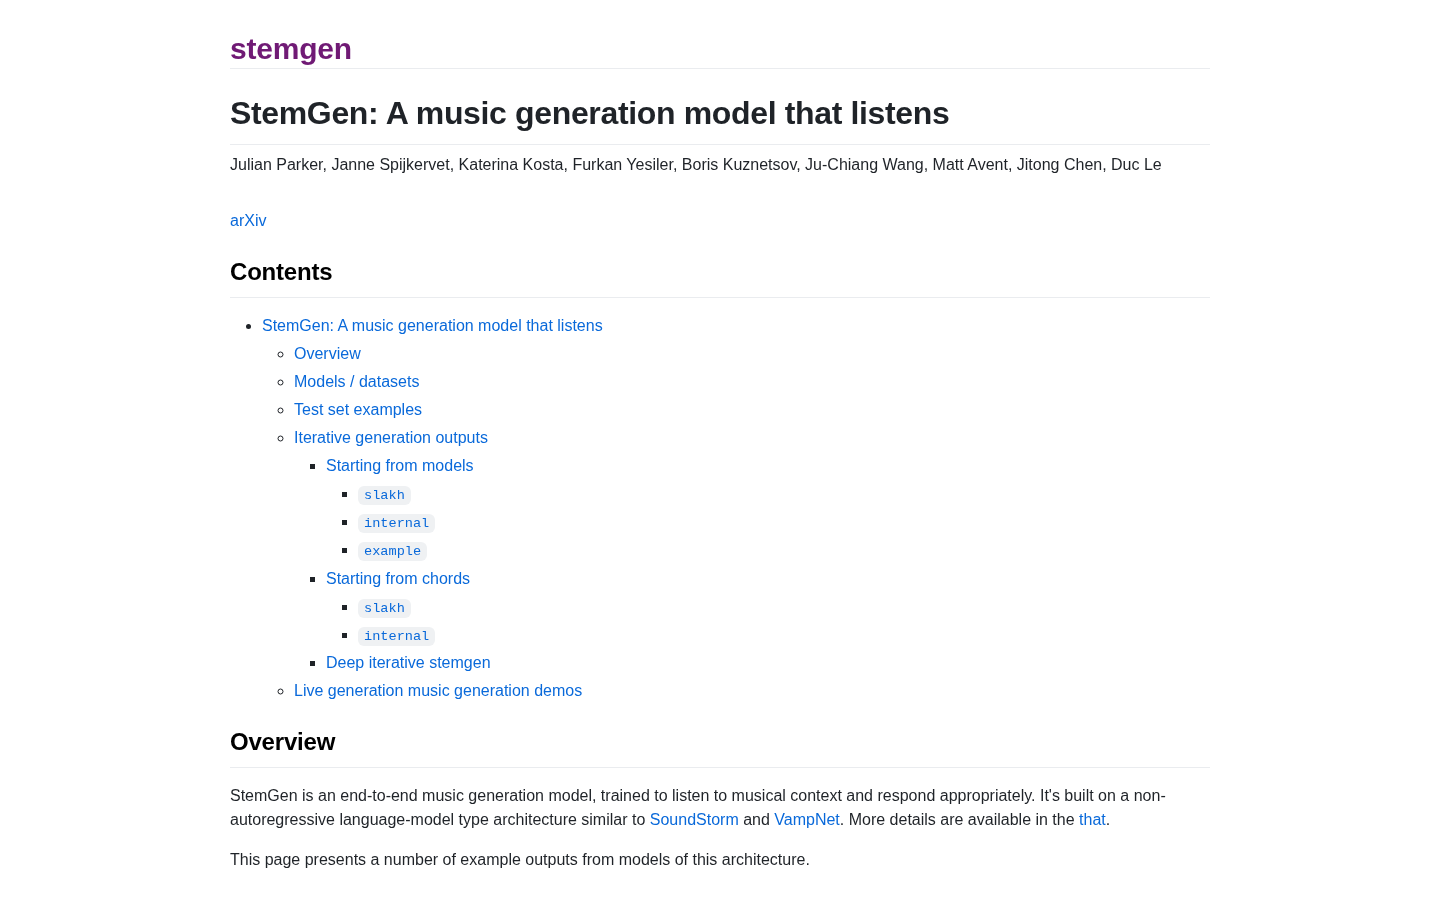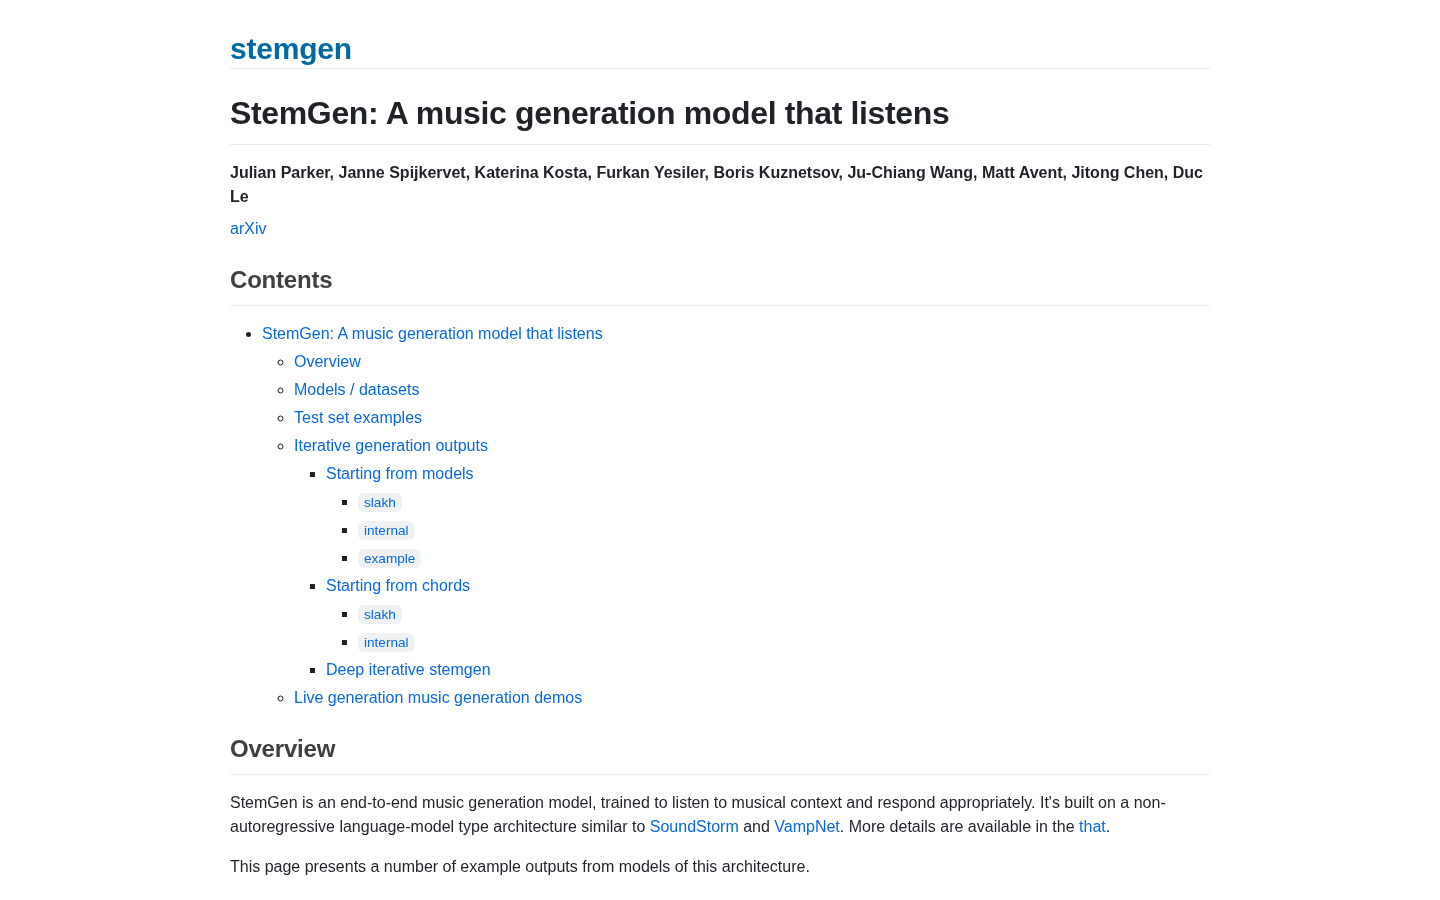--- a/index.html
+++ b/index.html
@@ -23,21 +23,21 @@
   }
   a {
     color: #0969da;
     text-decoration: none;
   }
 
   .site-title {
     font-size: 30px;
     font-weight: 700;
     line-height: 1.25;
-    color: #0369a1;
+    color: #701a75;
     margin: 0 0 9px 0;
     letter-spacing: -0.2px;
   }
   .rule {
     border: 0;
     border-bottom: 1px solid #eaecef;
     margin: 0;
     height: 0;
   }
   h1.doc-title {
@@ -50,31 +50,31 @@
     color: #1f2328;
     border-bottom: 1px solid #eaecef;
   }
   h2.section {
     font-size: 24px;
     font-weight: 700;
     line-height: 1.25;
     margin: 24px 0 0 0;
     padding-bottom: 10px;
     letter-spacing: -0.2px;
-    color: #404040;
+    color: #000000;
     border-bottom: 1px solid #eaecef;
   }
   p {
     font-size: 16px;
     line-height: 1.5;
     margin: 16px 0 0 0;
     color: #1f2328;
   }
-  p.authors { margin-top: 16px; font-weight: bold; }
-  p.links { margin-top: 8px; }
+  p.authors { margin-top: 8px; }
+  p.links { margin-top: 32px; }
   p.note {
     font-style: italic;
     margin-top: 16px;
   }
 
   ul.toc, ul.toc ul {
     font-size: 16px;
     line-height: 1.5;
     margin: 16px 0 0 0;
     padding-left: 32px;
@@ -86,21 +86,21 @@
   ul.toc { list-style-type: disc; }
   ul.toc ul { list-style-type: circle; }
   ul.toc ul ul { list-style-type: square; }
   ul.toc ul ul ul { list-style-type: square; }
   ul.toc li {
     margin-top: 4px;
   }
   ul.toc > li { margin-top: 0; }
 
   code.cs {
-    font-family: Liberation Sans, sans-serif;
+    font-family: Liberation Mono, monospace;
     font-size: 13.6px;
     background-color: #eff1f3;
     border-radius: 6px;
     padding: 2px 6px;
     color: #0969da;
     white-space: nowrap;
   }
 </style>
 </head>
 <body>

